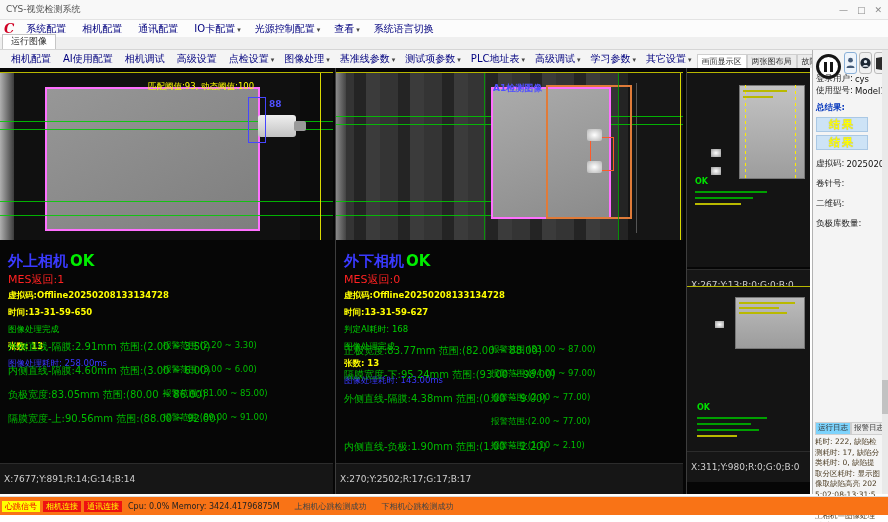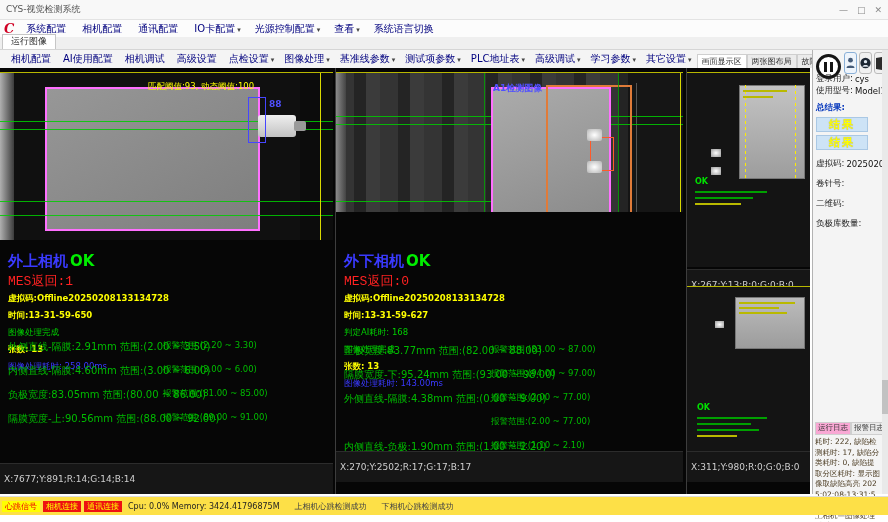--- a/index.html
+++ b/index.html
@@ -40,21 +40,21 @@
   .abs { position:absolute; }
   .coordbar { position:absolute; left:0; right:0; height:31px; background:#161616;
               border-top:1px solid #2c2c2c; color:#cfcfcf; font-size:9px;
               display:flex; align-items:center; padding-left:4px; }
 
   
   .info { position:absolute; left:8px; top:184px; }
   .ptitle { font-size:15px; font-weight:bold; margin-bottom:1px; }
   .tblue { color:#3a3aff; }
   .tok { color:#00ee00; margin-left:2px; }
-  .mes { color:#ff2222; font-size:13px; margin-bottom:3px;font-family:Liberation Mono, monospace; }
+  .mes { color:#ff2222; font-size:11px; margin-bottom:3px; }
   .lyellow { color:#ffff00; font-size:8.5px; font-weight:bold; margin-bottom:5px; }
   .lgreen  { color:#00d000; font-size:8.5px; margin-bottom:5px; }
   .lblue   { color:#3a3aff; font-size:8.5px; margin-bottom:5px; }
   .rows { position:absolute; left:0; right:0; top:272px; }
   .mrow { position:relative; height:24px; }
   .mtext { position:absolute; left:8px; top:0; color:#00bb00; font-size:10px; white-space:nowrap; }
   .atext { position:absolute; color:#00bb00; font-size:8.5px; white-space:nowrap; }
   .panel-left .atext { left:163px; }
   .panel-mid  .atext { left:155px; }
 
@@ -85,27 +85,27 @@
   .flabel { color:#222; } .fvalue { margin-left:2px; color:#111; }
   .totlabel { color:#0033bb; font-weight:bold; margin-top:5px; }
   .resbox { width:52px; height:15px; background:#cde3f6; border:1px solid #aac8e4; color:#ffff00;
             font-weight:bold; font-size:11px; text-align:center; line-height:14px; margin-top:3px;
             text-shadow:0 0 1px #888; letter-spacing:2px; }
   .sp { margin-top:8px; }
   .log-area { position:absolute; left:2px; right:8px; top:372px; bottom:2px; }
   .log-tabs { display:flex; }
   .ltab { font-size:7.5px; padding:0 2px 1px 2px; border:1px solid #cfcfcf; background:#ebebeb;
           color:#333; white-space:nowrap; }
-  .ltab.active { background:#f9a8d4; }
+  .ltab.active { background:#7dd3fc; }
   .log-text { font-size:7.5px; color:#4a3a20; line-height:1.4; margin-top:2px; word-break:break-all; }
   .rscroll { position:absolute; right:0; top:0; bottom:0; width:6px; background:#e9e9e9; }
   .rthumb { position:absolute; right:0; width:6px; height:34px; top:330px; background:#c2c2c2; }
 
   
-  .statusbar { position:absolute; top:496px; left:0; right:0; height:19px; background:#fde047;
+  .statusbar { position:absolute; top:496px; left:0; right:0; height:19px; background:#f97316;
                border-top:1px solid #ddd; display:flex; align-items:center; font-size:8px;
                gap:3px; padding-left:2px; }
   .badge { padding:0 3px; height:11px; display:flex; align-items:center; font-size:8px; }
   .badge.hb   { background:#ffff00; color:#ee0000; }
   .badge.warn { background:#ee1111; color:#ffff00; }
   .cpu { color:#222; margin-left:3px; }
   .camtxt { color:#444; margin-left:12px; }
 </style>
 </head>
 <body>
@@ -198,21 +198,21 @@
           </div>
         <div class="mrow">
             <span class="mtext">隔膜宽度-上:90.56mm 范围:(88.00 ~ 92.00)</span>
             <span class="atext">报警范围:(89.00 ~ 91.00)</span>
           </div>
       </div>
       <div class="coordbar" style="bottom:0;">X:7677;Y:891;R:14;G:14;B:14</div>
     </div>
 
     <div class="panel panel-mid">
-      <div class="img" style="top:4px; height:140px; background:repeating-linear-gradient(90deg,#343434 0 18px,#242424 18px 30px,#3b3b3b 30px 44px);">
+      <div class="img" style="top:4px; height:168px; background:repeating-linear-gradient(90deg,#343434 0 18px,#242424 18px 30px,#3b3b3b 30px 44px);">
         <div class="abs" style="left:0;top:0;width:10px;height:100%;background:linear-gradient(to right,#8a8a8a,#444);"></div>
         <div class="abs" style="left:292px;top:0;width:56px;height:100%;background:#151515;"></div>
         <div class="abs" style="left:300px;top:10px;width:1px;height:150px;background:#555;"></div>
         <div class="hline-g" style="top:43px;"></div>
         <div class="hline-g" style="top:51px;"></div>
         <div class="hline-g" style="top:128px;width:155px;right:auto;"></div>
         <div class="hline-g" style="top:142px;width:155px;right:auto;"></div>
         <div class="abs" style="left:155px;top:14px;width:120px;height:132px;background:linear-gradient(160deg,#ababab,#8b8b8b);border:2px solid #ff70ff;"></div>
         <div class="abs" style="left:210px;top:12px;width:86px;height:134px;border:2px solid #e07b39;"></div>
         <div class="abs" style="left:254px;top:64px;width:24px;height:34px;border:1px solid #ff5a2a;"></div>
@@ -251,21 +251,21 @@
           </div>
         <div class="mrow">
             <span class="mtext">内侧直线-负极:1.90mm 范围:(1.00 ~ 2.20)</span>
             <span class="atext">报警范围:(1.10 ~ 2.10)</span>
           </div>
         <div class="mrow">
             <span class="mtext">外侧直线-负极:2.61mm 范围:(0.60 ~ 4.00)</span>
             <span class="atext">报警范围:(0.60 ~ 4.00)</span>
           </div>
       </div>
-      <div class="coordbar" style="bottom:12px;">X:270;Y:2502;R:17;G:17;B:17</div>
+      <div class="coordbar" style="bottom:0;">X:270;Y:2502;R:17;G:17;B:17</div>
     </div>
 
     <div class="thumbcol">
       <div class="img" style="top:4px;height:195px;background:#141414;">
         <div class="abs" style="left:52px;top:12px;width:66px;height:94px;background:linear-gradient(#c3c3c3,#9d9d9d);border:1px solid #777;"></div>
         <div class="abs" style="left:58px;top:12px;width:1px;height:94px;background:repeating-linear-gradient(#ffee00 0 3px,transparent 3px 6px);"></div>
         <div class="abs" style="left:108px;top:12px;width:1px;height:94px;background:repeating-linear-gradient(#ffee00 0 3px,transparent 3px 6px);"></div>
         <div class="bar bg-y" style="left:56px;top:17px;width:44px;"></div>
         <div class="bar bg-y" style="left:56px;top:23px;width:30px;"></div>
         <div class="abs" style="left:24px;top:76px;width:10px;height:8px;background:radial-gradient(#fff,#999);"></div>

